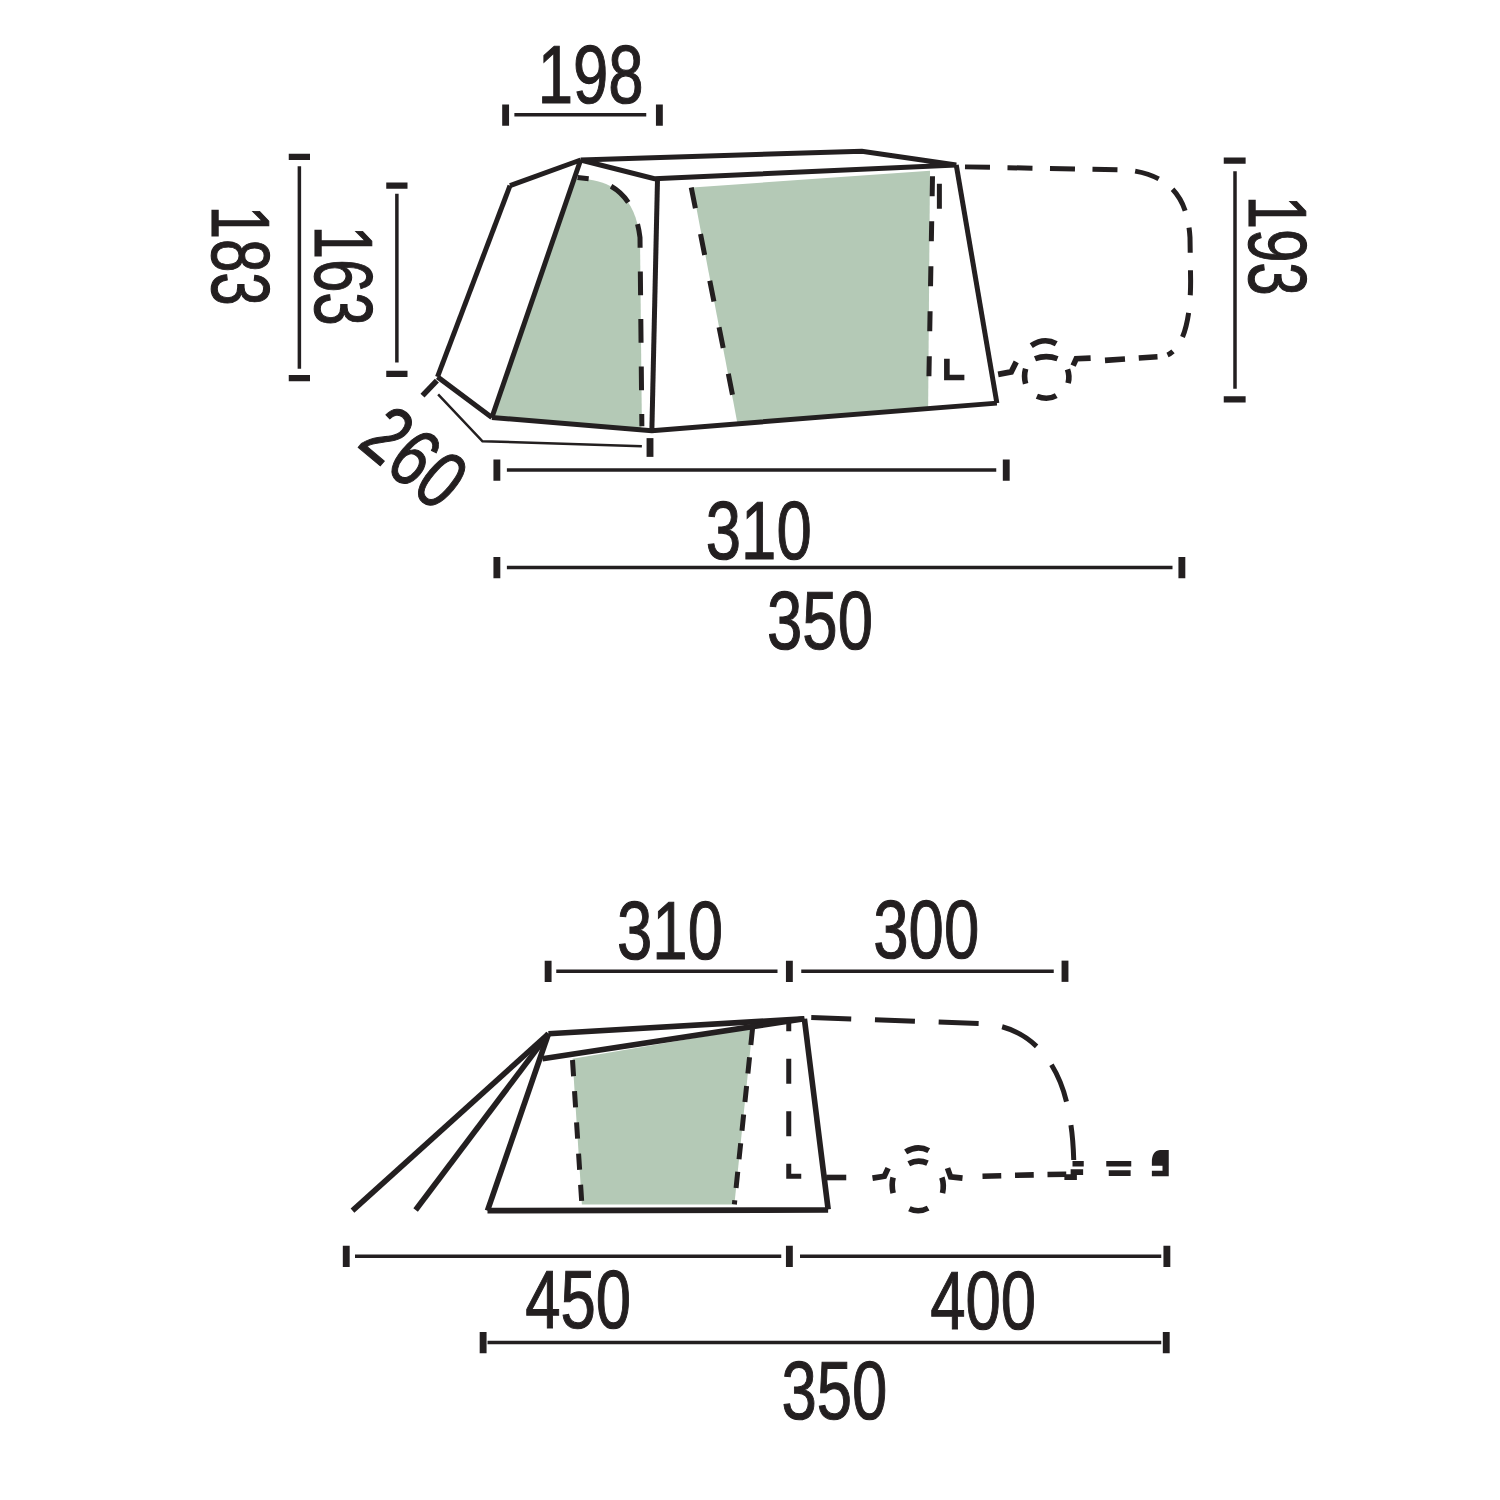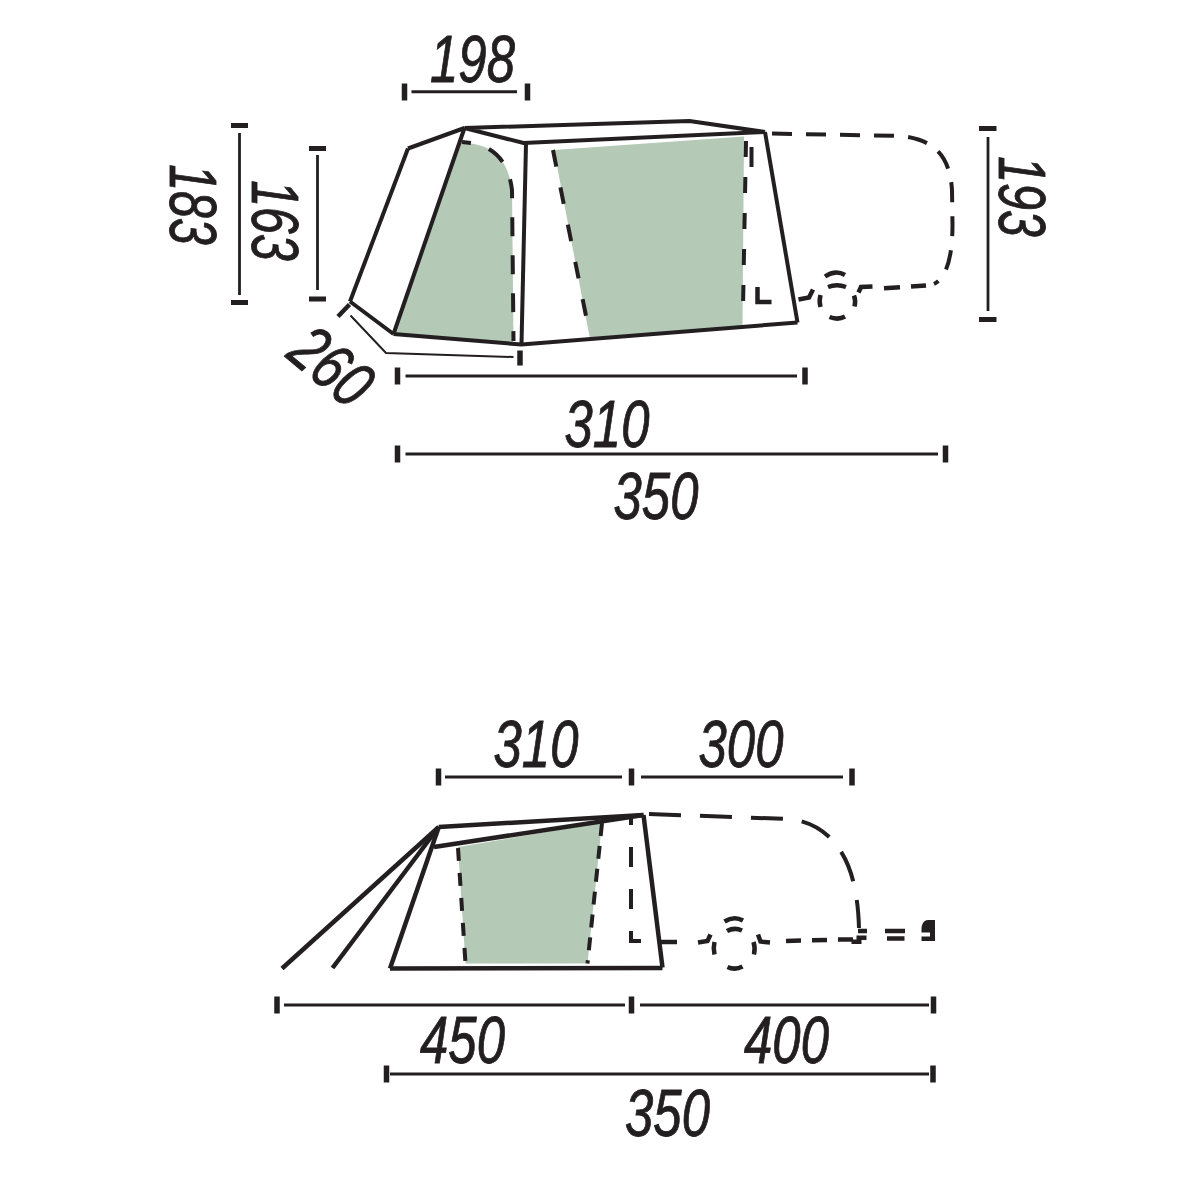--- a/index.html
+++ b/index.html
@@ -1,16 +1,16 @@
 <!DOCTYPE html>
 <html><head>
 <meta charset="utf-8">
 <style>
   html,body{margin:0;padding:0;background:#ffffff;}
-  .wrap{width:1200px;height:1200px;position:relative;background:#ffffff;font-style:italic;}
+  .wrap{width:1200px;height:1200px;position:relative;background:#ffffff;}
   svg{display:block;}
   text{font-family:"Liberation Sans",sans-serif;fill:#231f20;stroke:#231f20;stroke-width:0.9px;}
 </style>
 </head>
 <body>
 <div class="wrap">
 <svg width="1200" height="1200" viewBox="0 0 1200 1200">
 <g fill="none" stroke="#231f20" stroke-width="4" stroke-linecap="butt" stroke-linejoin="miter">
 
 <path d="M 459.3 143 L 471 143.5 C 490 146 508 157 512 190 L 513.5 340 L 512.5 343.5 L 393.5 334 Z" fill="#b4c9b6" stroke="none"></path>

